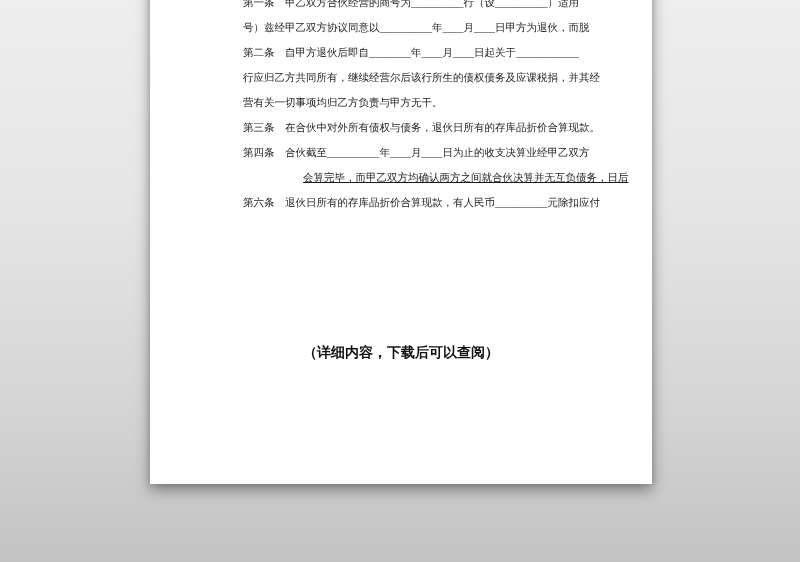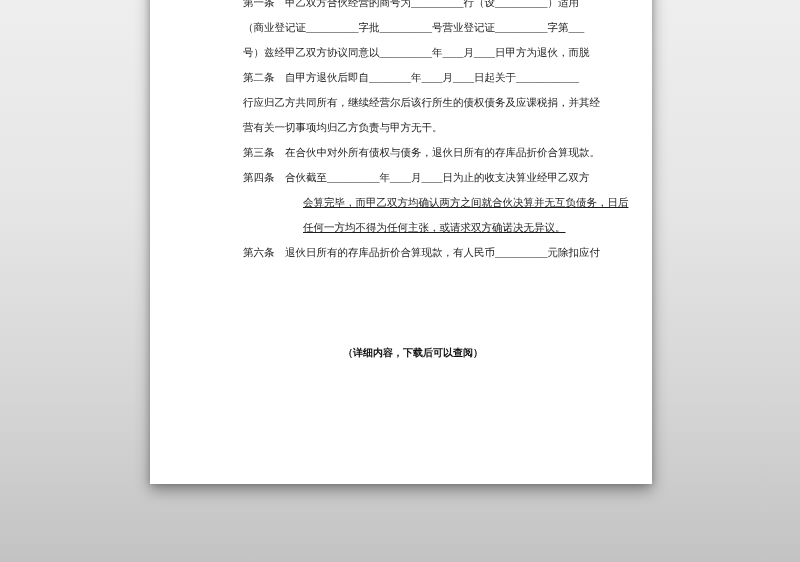--- a/index.html
+++ b/index.html
@@ -41,44 +41,42 @@
     color: #1c1c1c;
     white-space: nowrap;
     letter-spacing: 0px;
   }
   .doc-line.indent {
     padding-left: 60px;
     text-decoration: underline;
   }
   .doc-note {
     position: absolute;
-    left: 12px;
+    left: 0;
     top: 381px;
     width: 100%;
     text-align: center;
-    font-size: 10px;
+    font-size: 14px;
     font-weight: bold;
     color: #111111;
     line-height: 25px;
     font-family: Liberation Serif, serif;
   }
 </style>
 </head>
 <body>
 
 <div class="stage">
   <div class="page">
     <div class="doc-text" id="doc-lines">
         <div class="doc-line">第一条　甲乙双方合伙经营的商号为__________行（设__________）适用</div>
-        <div class="doc-line">（商业登记证__________字批__________号营业登记证__________字第___</div>
         <div class="doc-line">号）兹经甲乙双方协议同意以__________年____月____日甲方为退伙，而脱</div>
         <div class="doc-line">第二条　自甲方退伙后即自________年____月____日起关于____________</div>
         <div class="doc-line">行应归乙方共同所有，继续经营尔后该行所生的债权债务及应课税捐，并其经</div>
         <div class="doc-line">营有关一切事项均归乙方负责与甲方无干。</div>
         <div class="doc-line">第三条　在合伙中对外所有债权与债务，退伙日所有的存库品折价合算现款。</div>
         <div class="doc-line">第四条　合伙截至__________年____月____日为止的收支决算业经甲乙双方</div>
         <div class="doc-line indent">会算完毕，而甲乙双方均确认两方之间就合伙决算并无互负债务，日后</div>
-        <div class="doc-line indent">任何一方均不得为任何主张，或请求双方确诺决无异议。</div>
         <div class="doc-line">第六条　退伙日所有的存库品折价合算现款，有人民币__________元除扣应付</div>
       </div>
     <div class="doc-note">（详细内容，下载后可以查阅）</div>
   </div>
 </div>
 
 </body></html>

